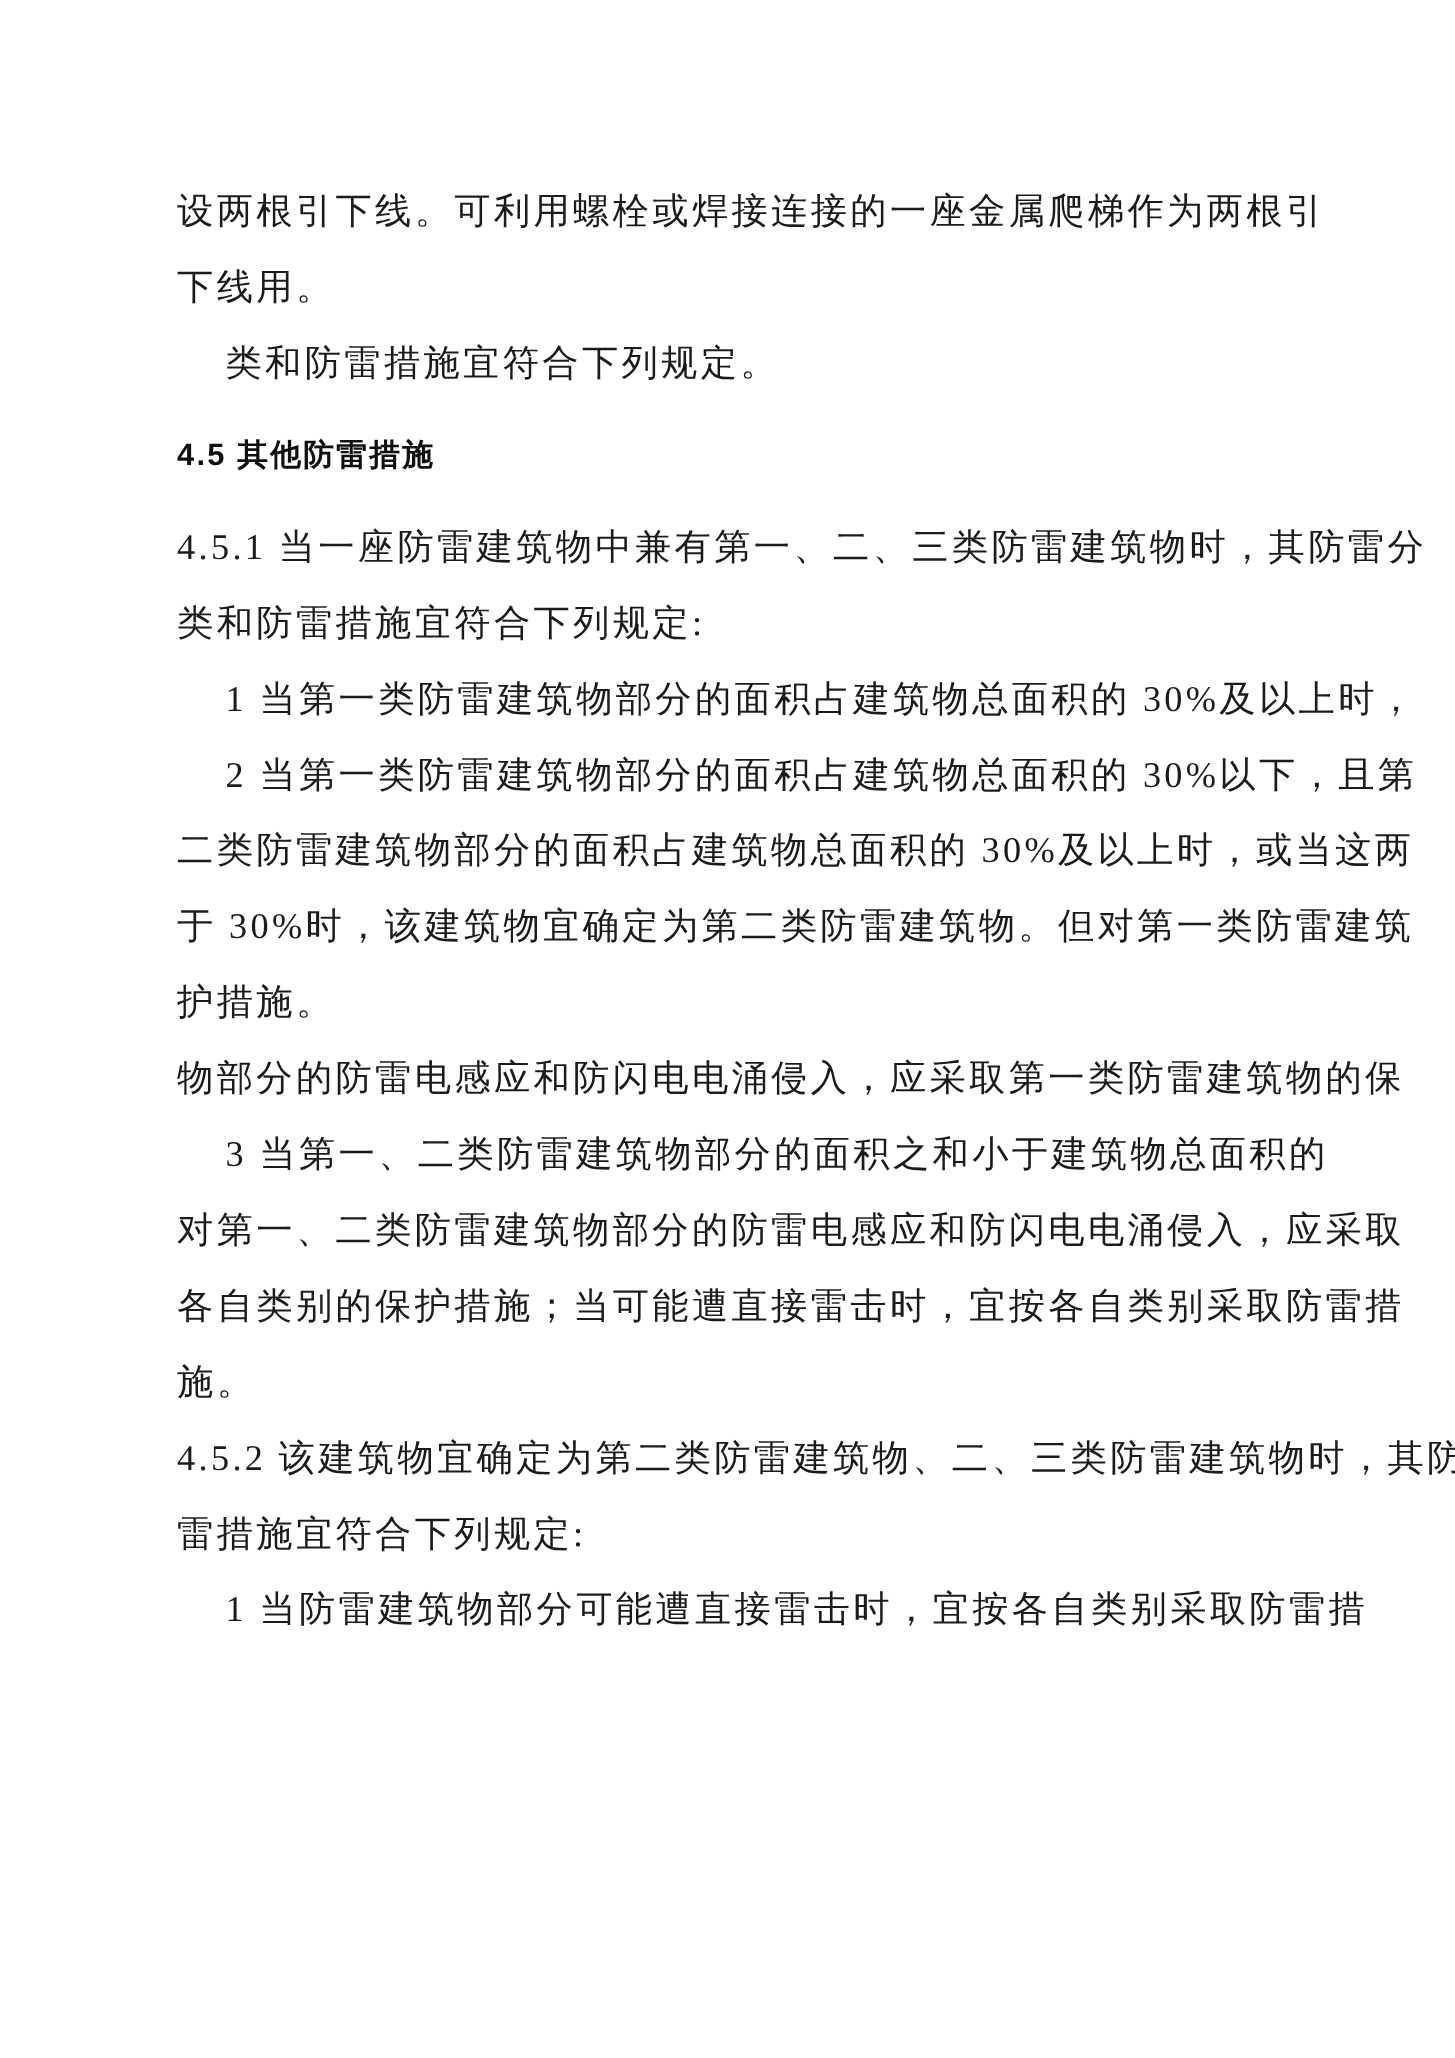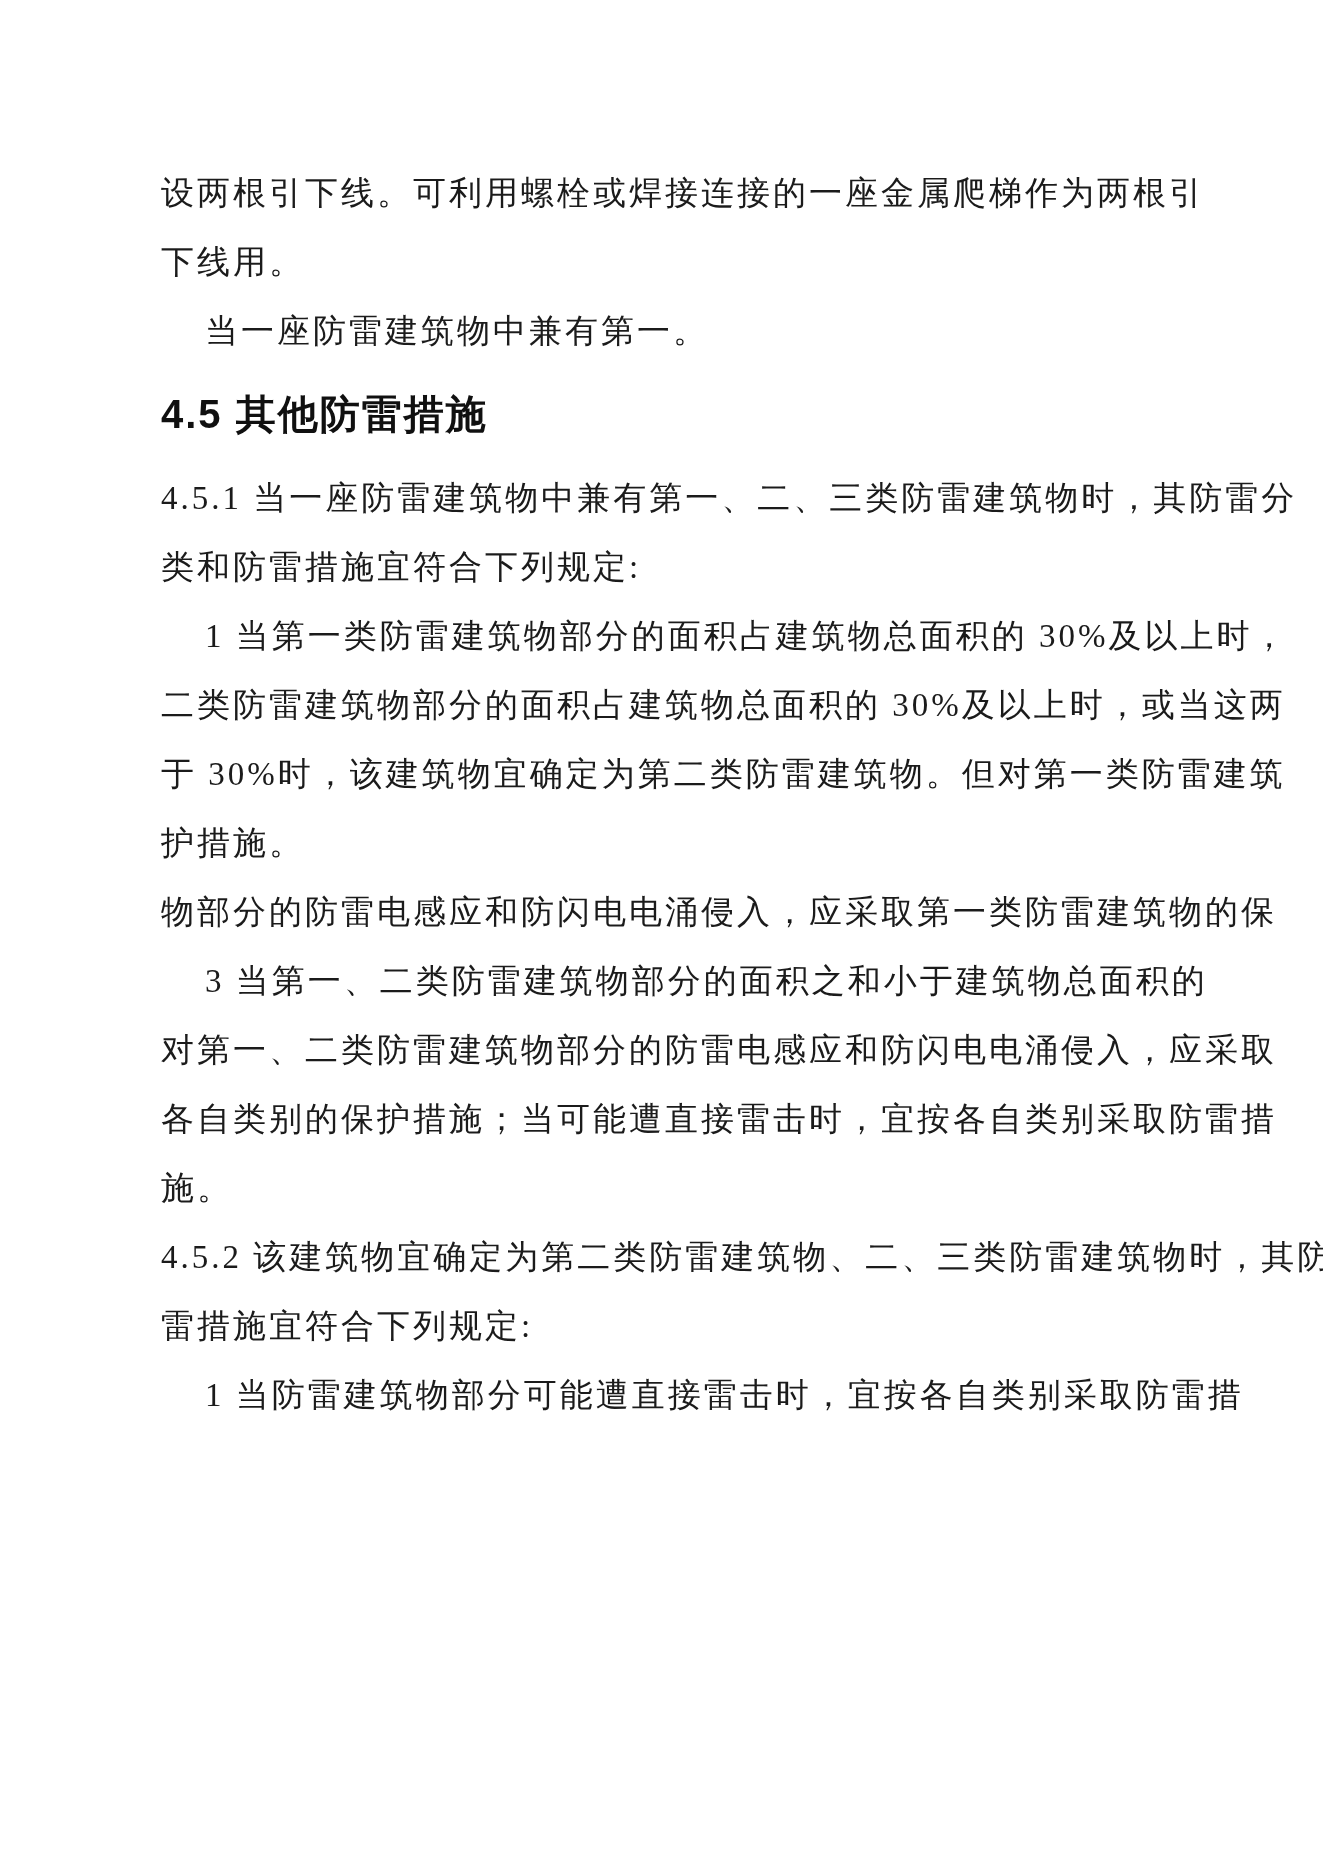--- a/index.html
+++ b/index.html
@@ -23,21 +23,21 @@
     font-size: 33px;
     line-height: 69px;
     letter-spacing: 3px;
     white-space: nowrap;
     font-weight: 400;
   }
   .ind { padding-left: 44px; }
   .hd {
     font-family: "Liberation Sans", "DejaVu Sans", sans-serif;
     font-weight: 700;
-    font-size: 40px;
+    font-size: 28px;
     line-height: 72px;
     letter-spacing: 2px;
     margin: 12px 0 14px 0;
     color: #101010;
     white-space: nowrap;
   }
   .page-number {
     position: absolute;
     top: 1736px;
     left: 161px;
@@ -49,25 +49,26 @@
     color: #1b2330;
   }
 </style>
 </head>
 <body>
 
 <div class="page">
   <div class="content">
     <div class="ln">设两根引下线。可利用螺栓或焊接连接的一座金属爬梯作为两根引</div>
     <div class="ln">下线用。</div>
-    <div class="ln ind">当一座防雷建筑物中兼有第一。</div>
+    <div class="ln ind">类和防雷措施宜符合下列规定。</div>
     <h2 class="hd">4.5 其他防雷措施</h2>
     <div class="ln">4.5.1 当一座防雷建筑物中兼有第一、二、三类防雷建筑物时，其防雷分</div>
     <div class="ln">类和防雷措施宜符合下列规定:</div>
     <div class="ln ind">1 当第一类防雷建筑物部分的面积占建筑物总面积的 30%及以上时，</div>
+    <div class="ln ind">2 当第一类防雷建筑物部分的面积占建筑物总面积的 30%以下，且第</div>
     <div class="ln">二类防雷建筑物部分的面积占建筑物总面积的 30%及以上时，或当这两</div>
     <div class="ln">于 30%时，该建筑物宜确定为第二类防雷建筑物。但对第一类防雷建筑</div>
     <div class="ln">护措施。</div>
     <div class="ln">物部分的防雷电感应和防闪电电涌侵入，应采取第一类防雷建筑物的保</div>
     <div class="ln ind">3 当第一、二类防雷建筑物部分的面积之和小于建筑物总面积的</div>
     <div class="ln">对第一、二类防雷建筑物部分的防雷电感应和防闪电电涌侵入，应采取</div>
     <div class="ln">各自类别的保护措施；当可能遭直接雷击时，宜按各自类别采取防雷措</div>
     <div class="ln">施。</div>
     <div class="ln">4.5.2 该建筑物宜确定为第二类防雷建筑物、二、三类防雷建筑物时，其防</div>
     <div class="ln">雷措施宜符合下列规定:</div>

